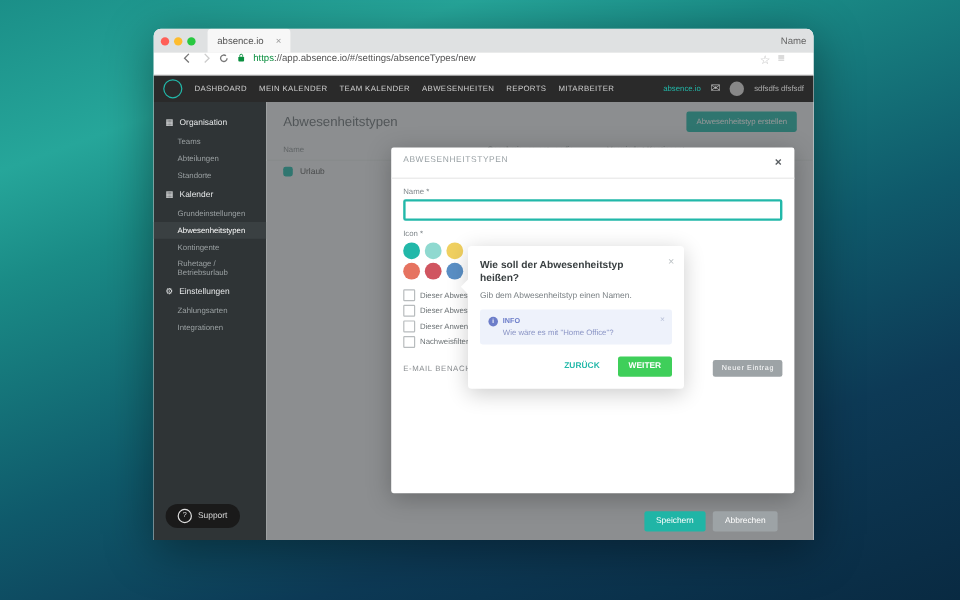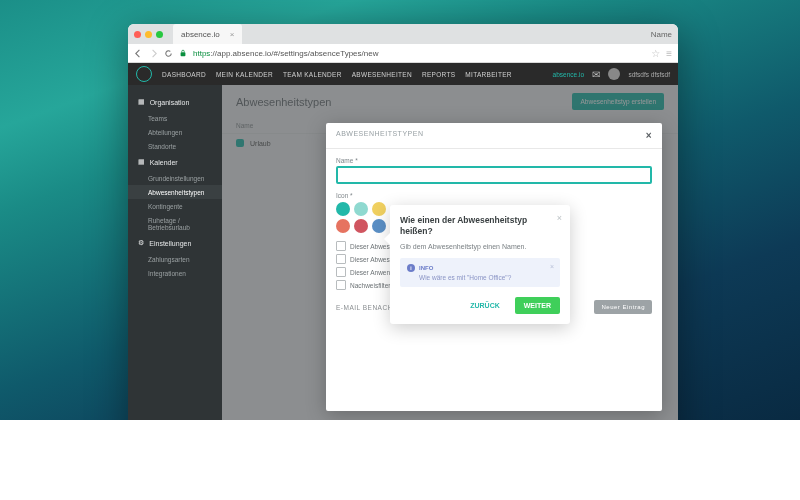--- a/index.html
+++ b/index.html
@@ -1,25 +1,25 @@
 <!DOCTYPE html>
 <html><head>
 <meta charset="utf-8">
 <style>
 html,body{margin:0;padding:0;font-family:-apple-system,Helvetica,Arial,sans-serif;font-size:10px;overflow:hidden}
-.desktop{width:800px;height:420px;background:linear-gradient(160deg,#1b8f88 0%,#26a69a 18%,#1a8b86 30%,#0f5a6b 55%,#0d3a56 75%,#092a42 100%);position:relative}
+.desktop{width:800px;height:500px;background:linear-gradient(160deg,#1b8f88 0%,#26a69a 18%,#1a8b86 30%,#0f5a6b 55%,#0d3a56 75%,#092a42 100%);position:relative}
 .window{position:absolute;left:128px;top:24px;width:550px;height:426px;background:#fff;border-radius:6px 6px 0 0;box-shadow:0 8px 40px rgba(0,0,0,.4);overflow:hidden;display:flex;flex-direction:column}
 .tabbar{height:20px;background:#dfe1e2;display:flex;align-items:center;padding:0 6px;gap:4px}
 .dots{display:flex;gap:4px}
 .dot{width:7px;height:7px;border-radius:50%}
 .dot.r{background:#ff5f57}.dot.y{background:#febc2e}.dot.g{background:#28c840}
 .tab{background:#f7f7f7;height:16px;padding:2px 8px;border-radius:3px 3px 0 0;display:flex;align-items:center;gap:6px;font-size:8px;color:#555;margin-left:6px}
 .tab .x{color:#999;margin-left:4px}
 .tabbar-right{margin-left:auto;font-size:8px;color:#666}
-.urlbar{height:18px;background:#fff;border-bottom:1px solid #d9d9d9;display:flex;align-items:center;padding:0 6px;gap:6px}
+.urlbar{height:18px;background:#fff;border-bottom:1px solid #d9d9d9;display:flex;padding:0 24px;gap:6px}
 .urlbar svg{flex-shrink:0}
 .url{font-size:8px;color:#555;flex:1}
 .url .green{color:#0a8f3f}
 .star{color:#bbb}
 .app{flex:1;display:flex;flex-direction:column;position:relative;background:#edeeef}
 .topnav{height:22px;background:#2a2a2a;display:flex;align-items:center;padding:0 8px;gap:10px}
 .logo{width:14px;height:14px;border:1.5px solid #22b8a9;border-radius:50%}
 .navlink{color:#d0d0d0;font-size:6.5px;letter-spacing:.3px}
 .topnav-right{margin-left:auto;display:flex;align-items:center;gap:8px}
 .toplink{color:#22b8a9;font-size:6.5px}
@@ -215,21 +215,21 @@
       </div>
       <div class="sm-foot">
        <div class="btn save">Speichern</div>
        <div class="btn cancel">Abbrechen</div>
       </div>
      </div>
 
      <div class="tooltip">
       <div class="speech-arrow"></div>
       <span class="tclose">×</span>
-      <div class="ttitle">Wie einen der Abwesenheitstyp heißen?</div>
+      <div class="ttitle">Wie soll der Abwesenheitstyp heißen?</div>
       <div class="tbody">Gib dem Abwesenheitstyp einen Namen.</div>
       <div class="tinfo">
        <span class="iclose">×</span>
        <div class="ilabel">
                   <span class="idot">i</span>
                   <span>INFO</span>
                 </div>
        <div class="itext">Wie wäre es mit "Home Office"?</div>
       </div>
       <div class="tactions">

